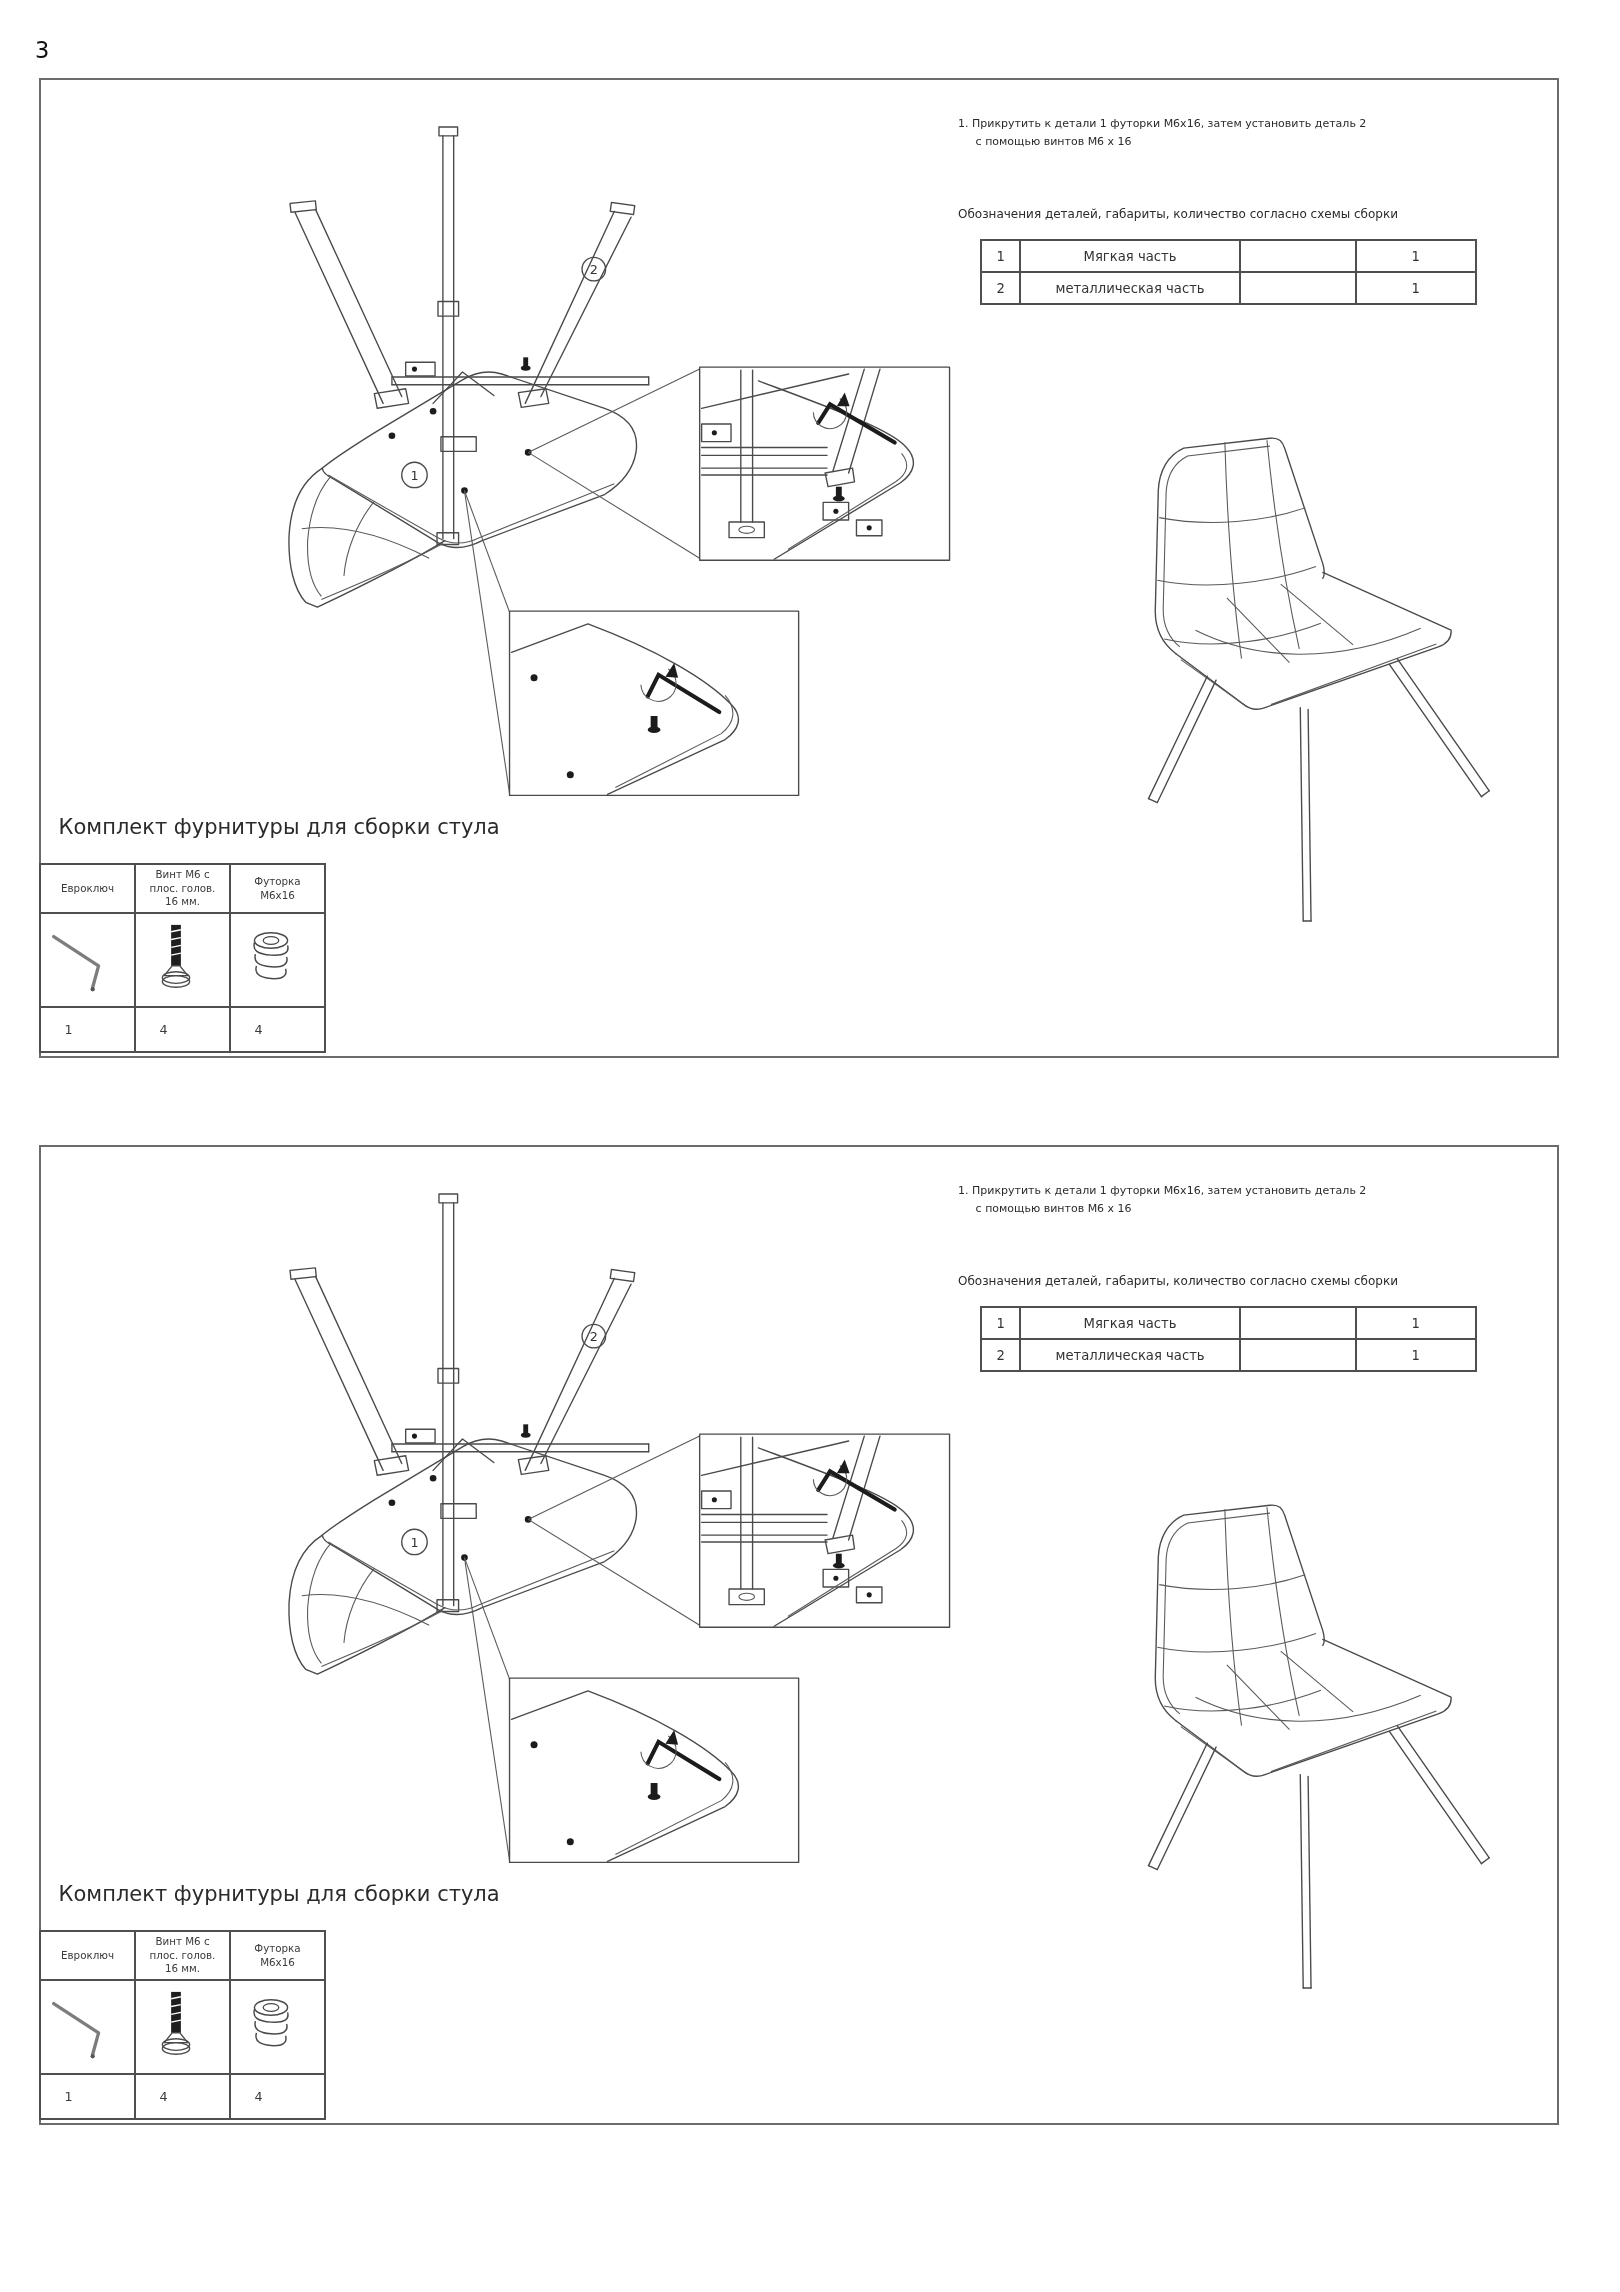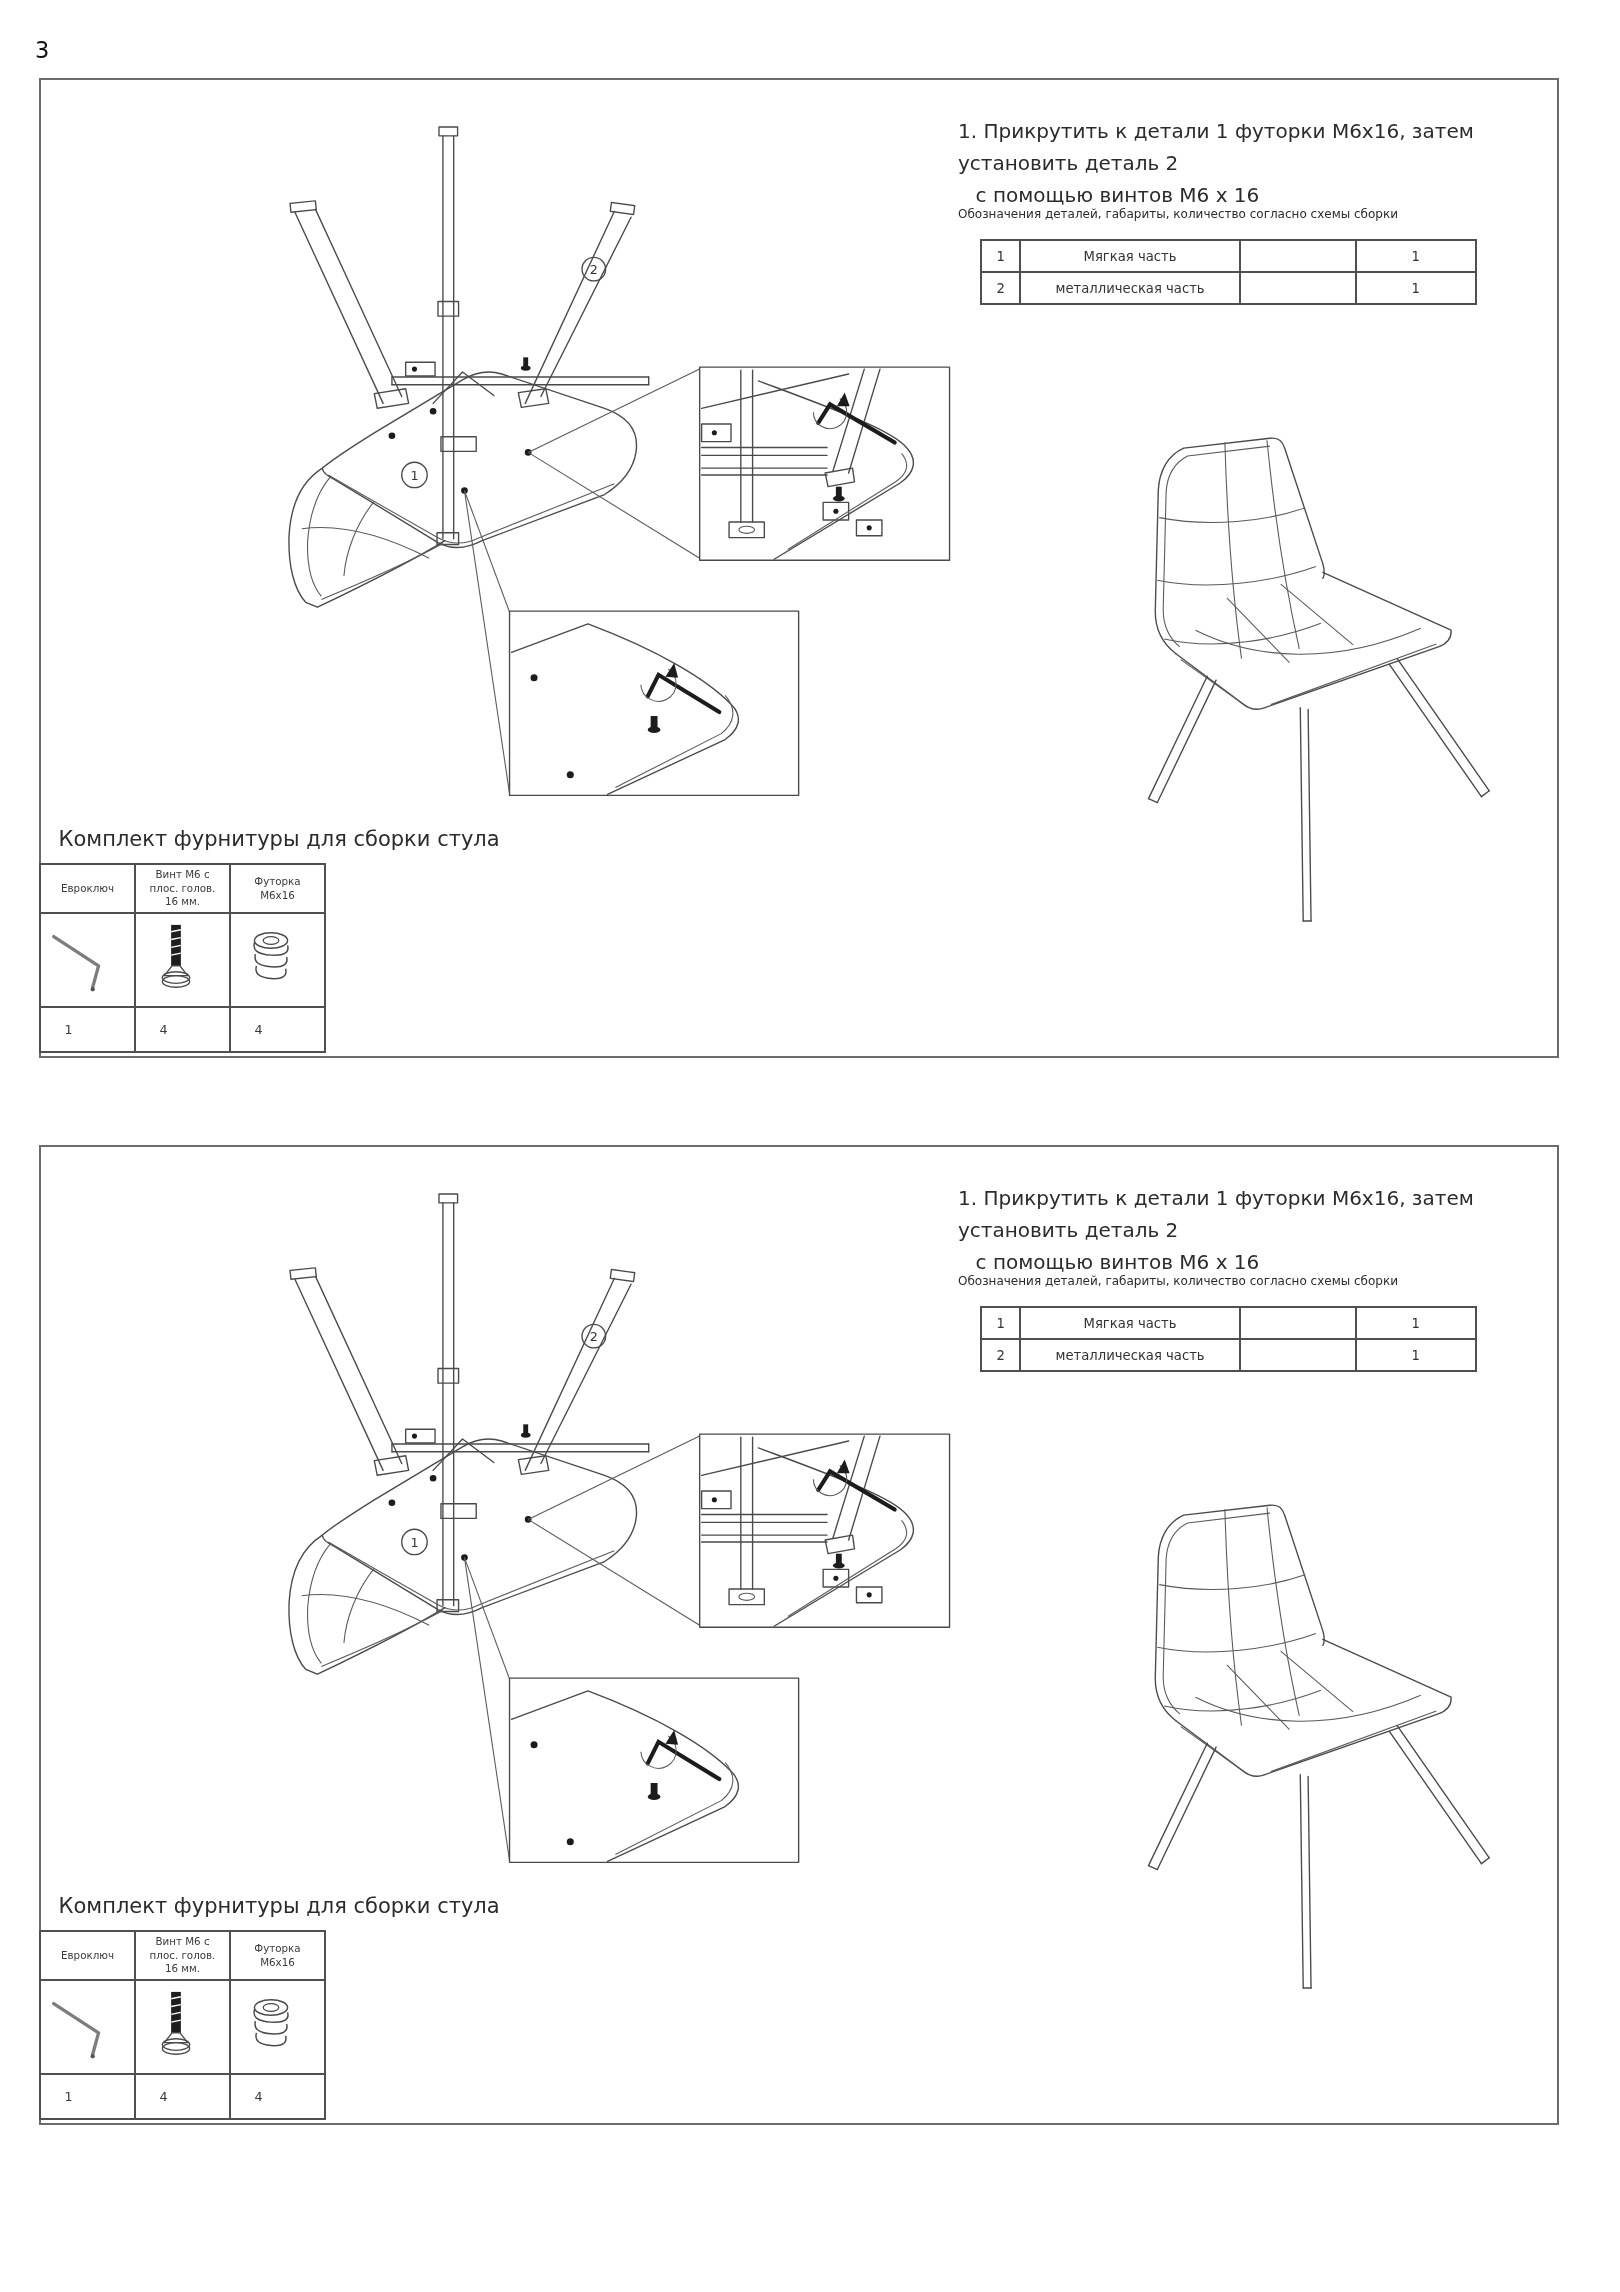--- a/index.html
+++ b/index.html
@@ -12,33 +12,33 @@
   .panel{
     position:absolute;left:39px;width:1520px;height:980px;
     border:2px solid #6b6b6b;box-sizing:border-box;background:#fff;
   }
   #panels .panel:nth-of-type(1){top:78px;}
   #panels .panel:nth-of-type(2){top:1145px;}
 
   .main-drawing{position:absolute;left:0;top:0;}
   .chair-drawing{position:absolute;left:1037px;top:312px;}
 
-  .step-block{position:absolute;left:917px;top:35px;width:578px;font-size:20px;line-height:1.6;color:#2b2b2b;}
+  .step-block{position:absolute;left:917px;top:35px;width:578px;font-size:11px;line-height:1.6;color:#2b2b2b;}
   .step-line2{margin-left:17.6px;}
   .parts-note{position:absolute;left:917px;top:127px;width:588px;font-size:12px;color:#2b2b2b;}
 
   table{border-collapse:collapse;}
   .parts-table{position:absolute;left:939px;top:159px;}
   .parts-table td{border:2px solid #4f4f4f;height:30px;font-size:13.2px;text-align:center;padding:0 4.9px;color:#333;}
   .parts-table .col-num{width:27.4px;}
   .parts-table .col-name{width:208px;}
   .parts-table .col-dim{width:104px;}
   .parts-table .col-qty{width:108px;}
 
-  .hw-title{position:absolute;left:17.6px;top:735px;font-size:21px;color:#2b2b2b;margin-top:12px;}
+  .hw-title{position:absolute;left:17.6px;top:735px;font-size:21px;color:#2b2b2b;}
   .hw-table{position:absolute;left:-2px;top:783px;}
   .hw-table td{border:2px solid #4f4f4f;width:95px;box-sizing:border-box;color:#3a3a3a;}
   .hw-table .hw-head{height:49px;font-size:10.3px;text-align:center;vertical-align:middle;line-height:1.35;padding:2px 6.9px;}
   .hw-table .hw-img{height:94px;text-align:center;vertical-align:middle;}
   .hw-table .hw-qty{height:45px;font-size:12.7px;vertical-align:middle;padding-left:23.5px;}
 
   svg{display:block;}
   .ln{stroke:#4a4a4a;fill:none;stroke-width:1.4;stroke-linecap:round;stroke-linejoin:round;}
   .thin{stroke:#5a5a5a;fill:none;stroke-width:1.1;}
   .key{stroke:#1c1c1c;fill:none;stroke-width:4.2;stroke-linecap:round;}

